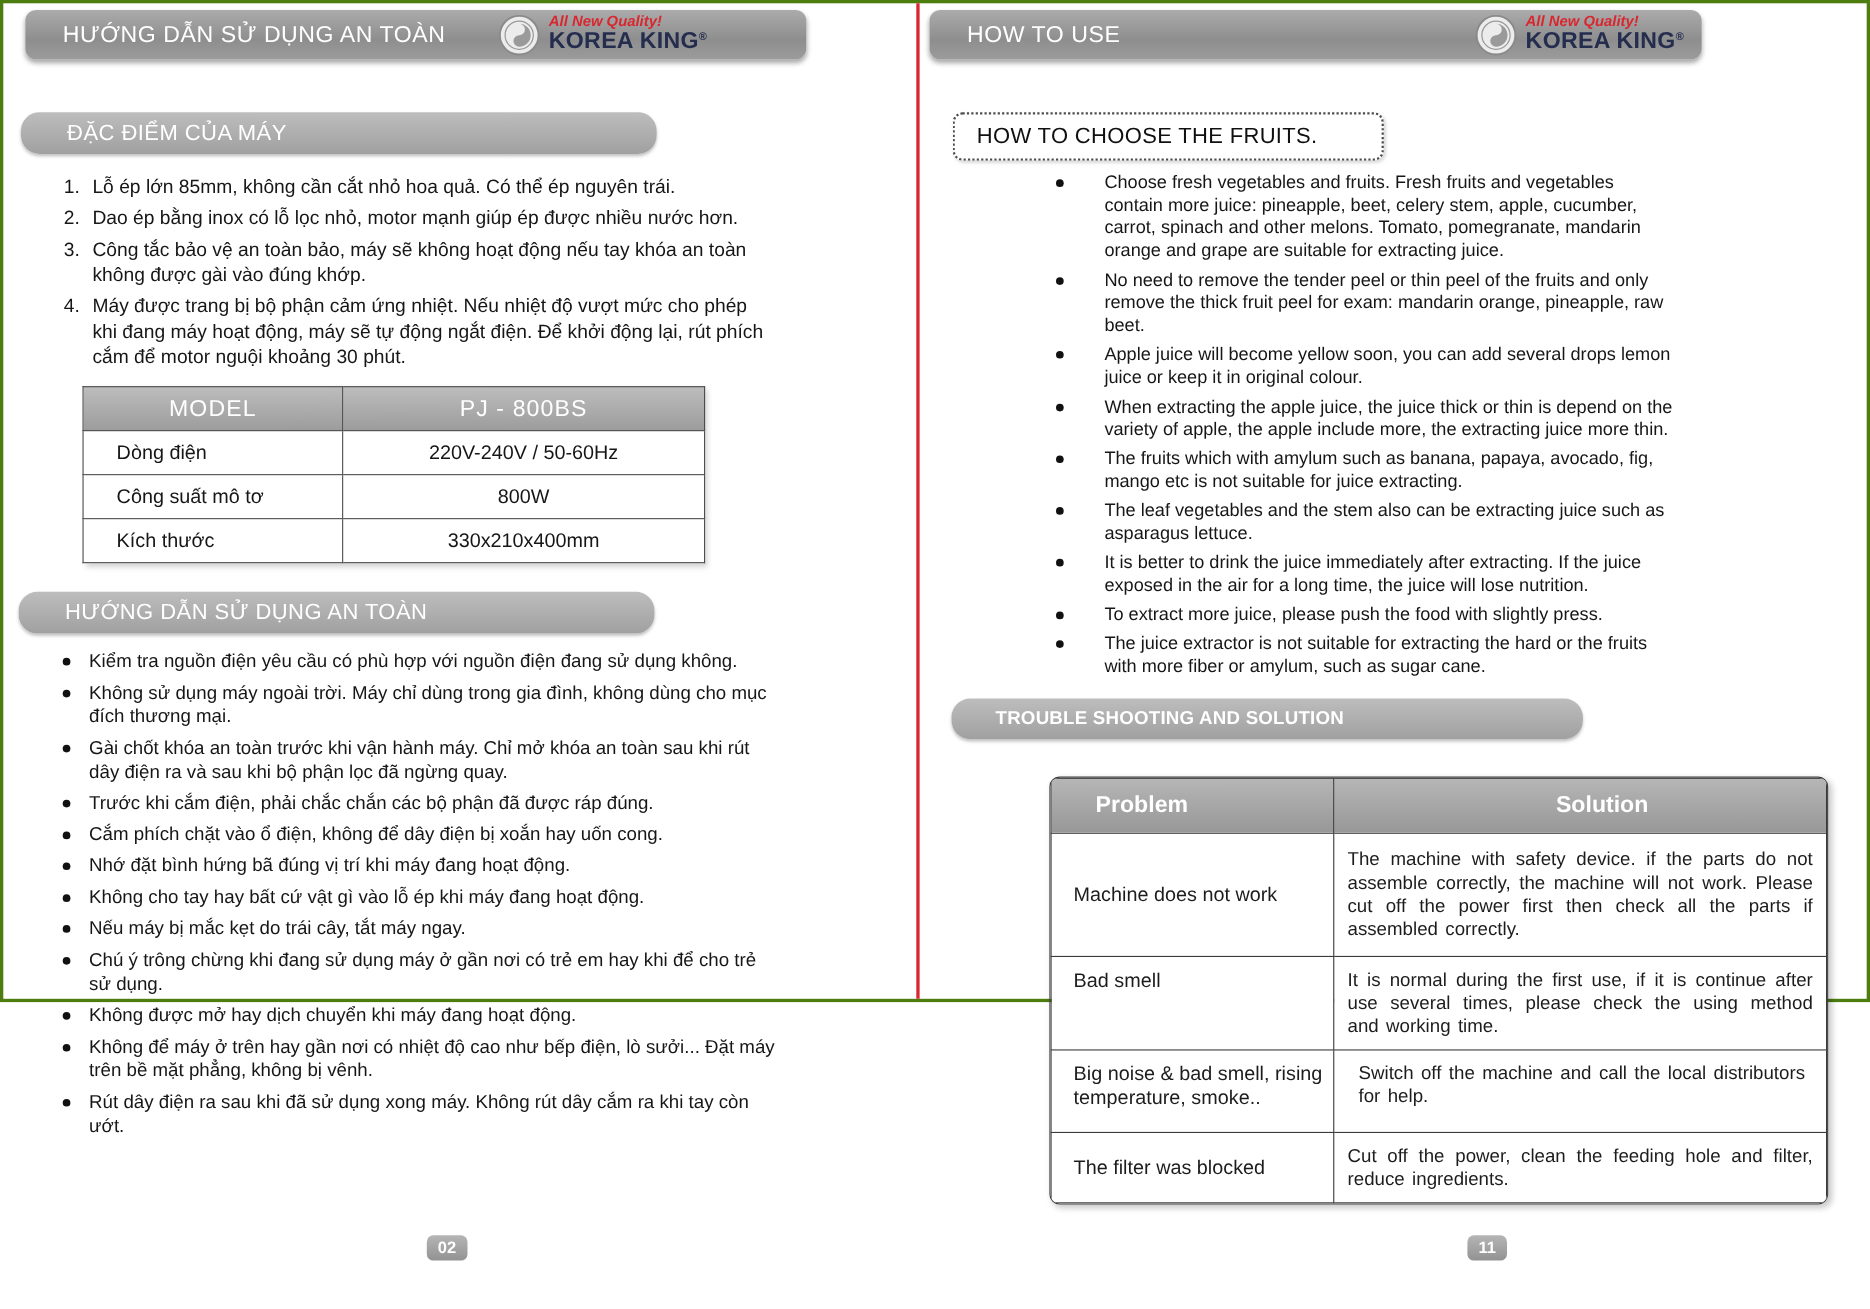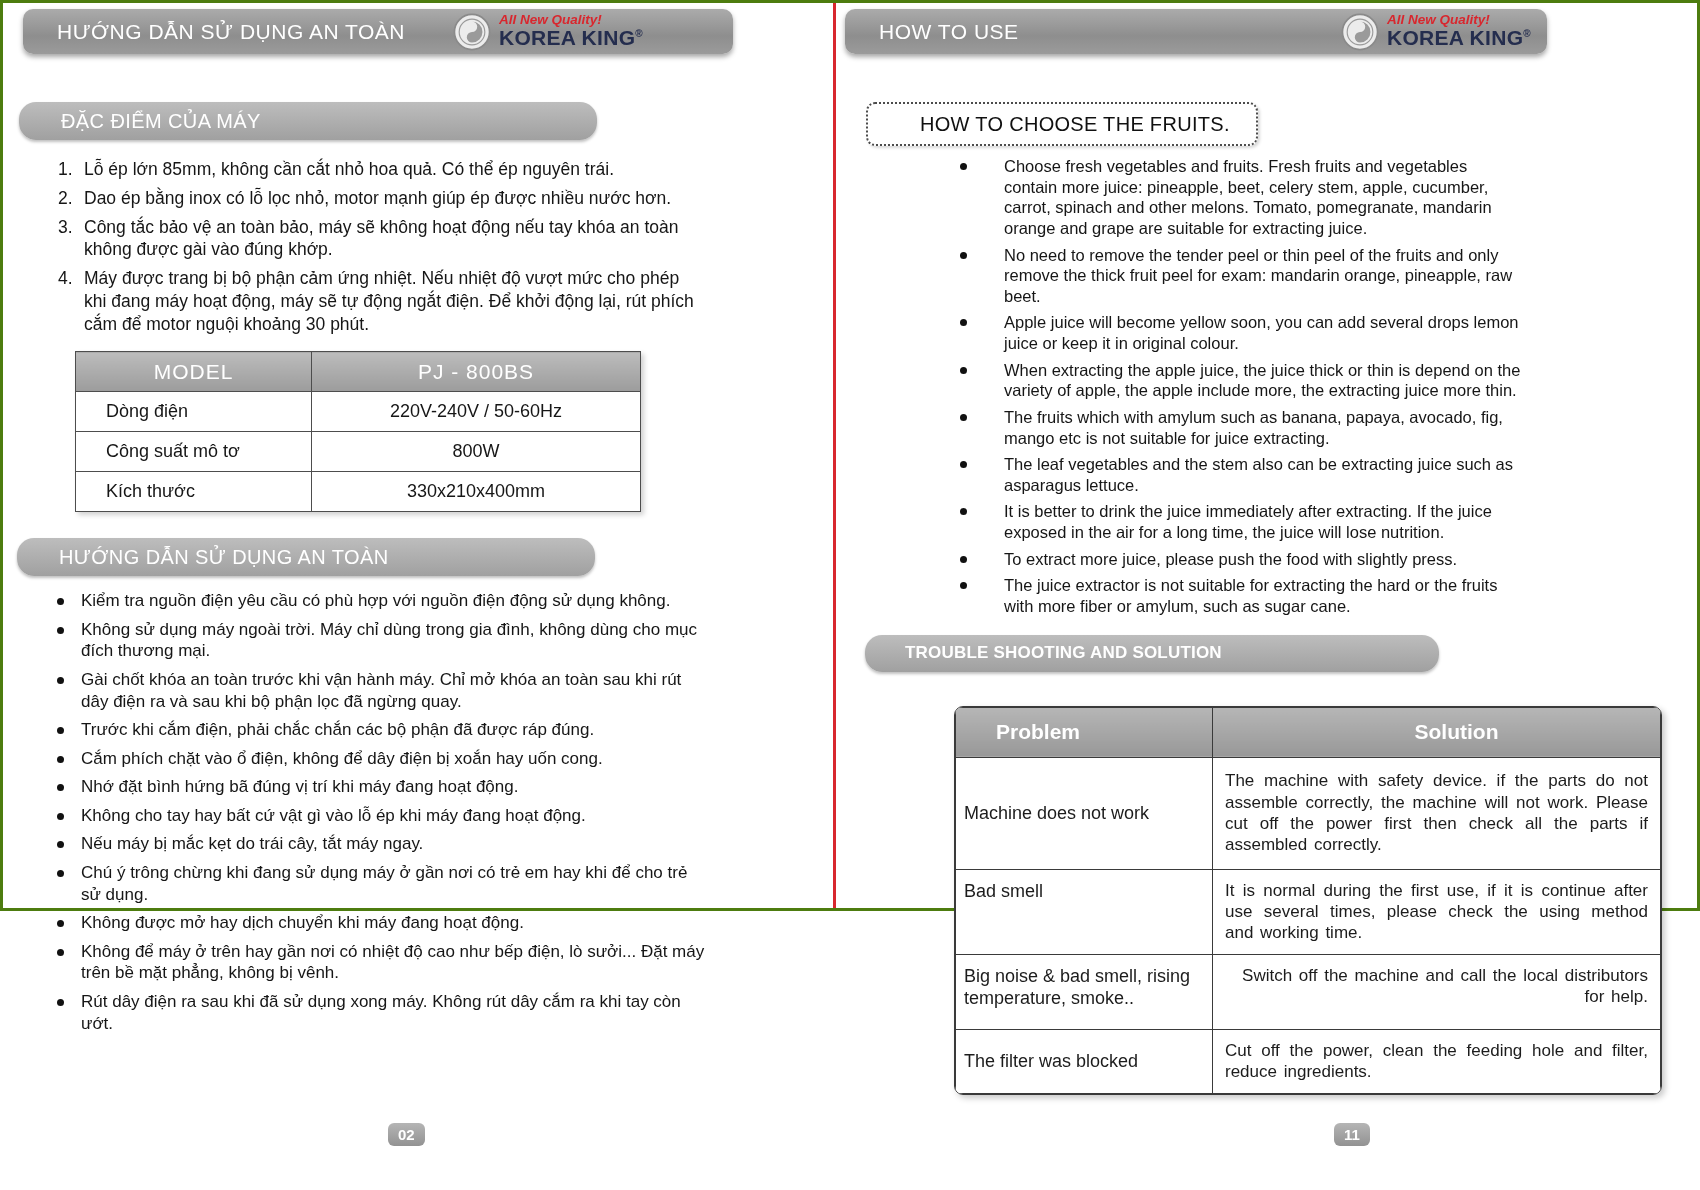--- a/index.html
+++ b/index.html
@@ -74,49 +74,49 @@
   .bullet-item { position:relative; padding-left:30px; font-size:17px; line-height:1.27; margin-bottom:7px; color:#161616; }
   .dot { position:absolute; left:6px; top:8px; width:7px; height:7px; border-radius:50%; background:#111; }
 
   
   .fruit-box {
     margin:48px 0 0 30px; width:392px; height:44px;
     background:#fff; border:2px dotted #4c4c4c; border-radius:9px;
     display:flex; align-items:center; padding-left:20px;
     box-shadow:2px 2px 3px rgba(0,0,0,0.15);
   }
-  .fruit-title { font-size:20px; color:#101010; letter-spacing:0.3px; white-space:nowrap;margin-left:32px; }
+  .fruit-title { font-size:20px; color:#101010; letter-spacing:0.3px; white-space:nowrap; }
 
   .fruit-bullets { margin:10px 0 0 122px; width:565px; }
   .fruit-item { position:relative; padding-left:46px; font-size:16.5px; line-height:1.25; margin-bottom:6px; color:#161616; }
   .fruit-item .dot { left:2px; top:7px; }
 
   
   .trouble-wrap {
     margin:34px 0 0 118px; width:708px;
     border:1px solid #3a3a3a; border-radius:9px; overflow:hidden;
     box-shadow:3px 3px 6px rgba(0,0,0,0.22);
   }
   .trouble-table { width:100%; border-collapse:collapse; }
   .trouble-table th, .trouble-table td { border:1px solid #3a3a3a; }
   .trouble-table th {
     background:linear-gradient(180deg,#b6b6b6,#989898);
     color:#fff; font-weight:bold; font-size:21px; height:50px;padding-left:40px;
   }
   .problem-h { width:257px; text-align:left; padding-left:8px; }
   .solution-h { text-align:center; }
-  .td-problem { font-size:18px; padding:6px 4px 6px 8px; line-height:1.25; vertical-align:middle; background:#fff; }
+  .td-problem { font-size:18px; padding:6px 4px 6px 20px; line-height:1.25; vertical-align:middle; background:#fff; }
   .td-solution { font-size:17px; padding:10px 12px; line-height:1.26; text-align:justify; word-spacing:2px; vertical-align:middle; background:#fff; }
   .r1 td { height:112px; }
   .r2 td { height:80px; }
   .r3 td { height:75px; }
   .r4 td { height:56px; }
   .r2 .td-problem, .r3 .td-problem { vertical-align:top; padding-top:10px; }
   .r2 .td-solution, .r3 .td-solution, .r4 .td-solution { vertical-align:top; }
-  .r3 .td-solution { padding-left:22px; text-align:right; }
+  .r3 .td-solution { padding-left:22px; text-align:left; }
 
   
   .page-num {
     position:absolute; top:1120px;
     background:linear-gradient(180deg,#b5b5b5,#929292);
     color:#fff; font-weight:bold; font-size:15px;
     border-radius:6px; padding:3px 10px;
   }
   .left .page-num  { left:385px; }
   .right .page-num { left:498px; }
@@ -185,21 +185,21 @@
           <td class="spec-value">330x210x400mm</td>
         </tr>
       </tbody>
     </table>
 
     <div class="pill safety-pill">
       <span>HƯỚNG DẪN SỬ DỤNG AN TOÀN</span>
     </div>
 
     <div class="bullets">
-      <div class="bullet-item"><span class="dot"></span><span>Kiểm tra nguồn điện yêu cầu có phù hợp với nguồn điện động sử dụng không.</span></div>
+      <div class="bullet-item"><span class="dot"></span><span>Kiểm tra nguồn điện yêu cầu có phù hợp với nguồn điện đang sử dụng không.</span></div>
       <div class="bullet-item"><span class="dot"></span><span>Không sử dụng máy ngoài trời. Máy chỉ dùng trong gia đình, không dùng cho mục đích thương mại.</span></div>
       <div class="bullet-item"><span class="dot"></span><span>Gài chốt khóa an toàn trước khi vận hành máy. Chỉ mở khóa an toàn sau khi rút dây điện ra và sau khi bộ phận lọc đã ngừng quay.</span></div>
       <div class="bullet-item"><span class="dot"></span><span>Trước khi cắm điện, phải chắc chắn các bộ phận đã được ráp đúng.</span></div>
       <div class="bullet-item"><span class="dot"></span><span>Cắm phích chặt vào ổ điện, không để dây điện bị xoắn hay uốn cong.</span></div>
       <div class="bullet-item"><span class="dot"></span><span>Nhớ đặt bình hứng bã đúng vị trí khi máy đang hoạt động.</span></div>
       <div class="bullet-item"><span class="dot"></span><span>Không cho tay hay bất cứ vật gì vào lỗ ép khi máy đang hoạt động.</span></div>
       <div class="bullet-item"><span class="dot"></span><span>Nếu máy bị mắc kẹt do trái cây, tắt máy ngay.</span></div>
       <div class="bullet-item"><span class="dot"></span><span>Chú ý trông chừng khi đang sử dụng máy ở gần nơi có trẻ em hay khi để cho trẻ sử dụng.</span></div>
       <div class="bullet-item"><span class="dot"></span><span>Không được mở hay dịch chuyển khi máy đang hoạt động.</span></div>
       <div class="bullet-item"><span class="dot"></span><span>Không để máy ở trên hay gần nơi có nhiệt độ cao như bếp điện, lò sưởi... Đặt máy trên bề mặt phẳng, không bị vênh.</span></div>

